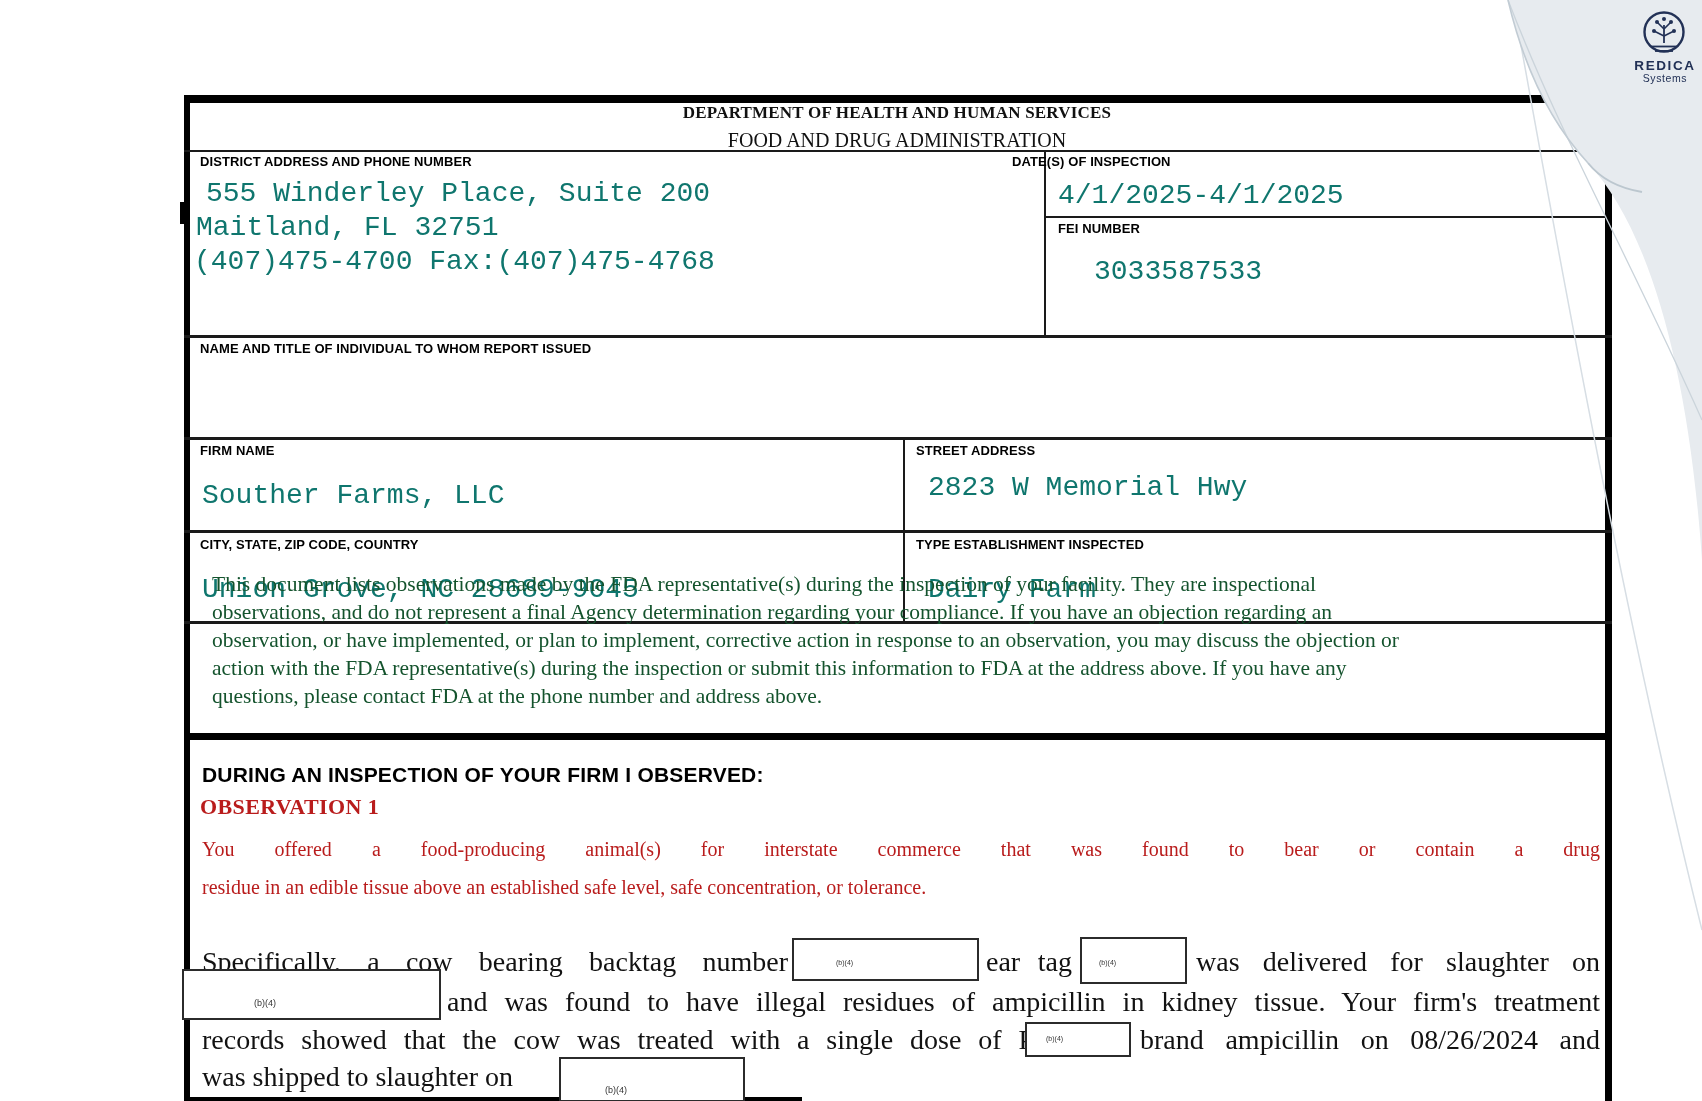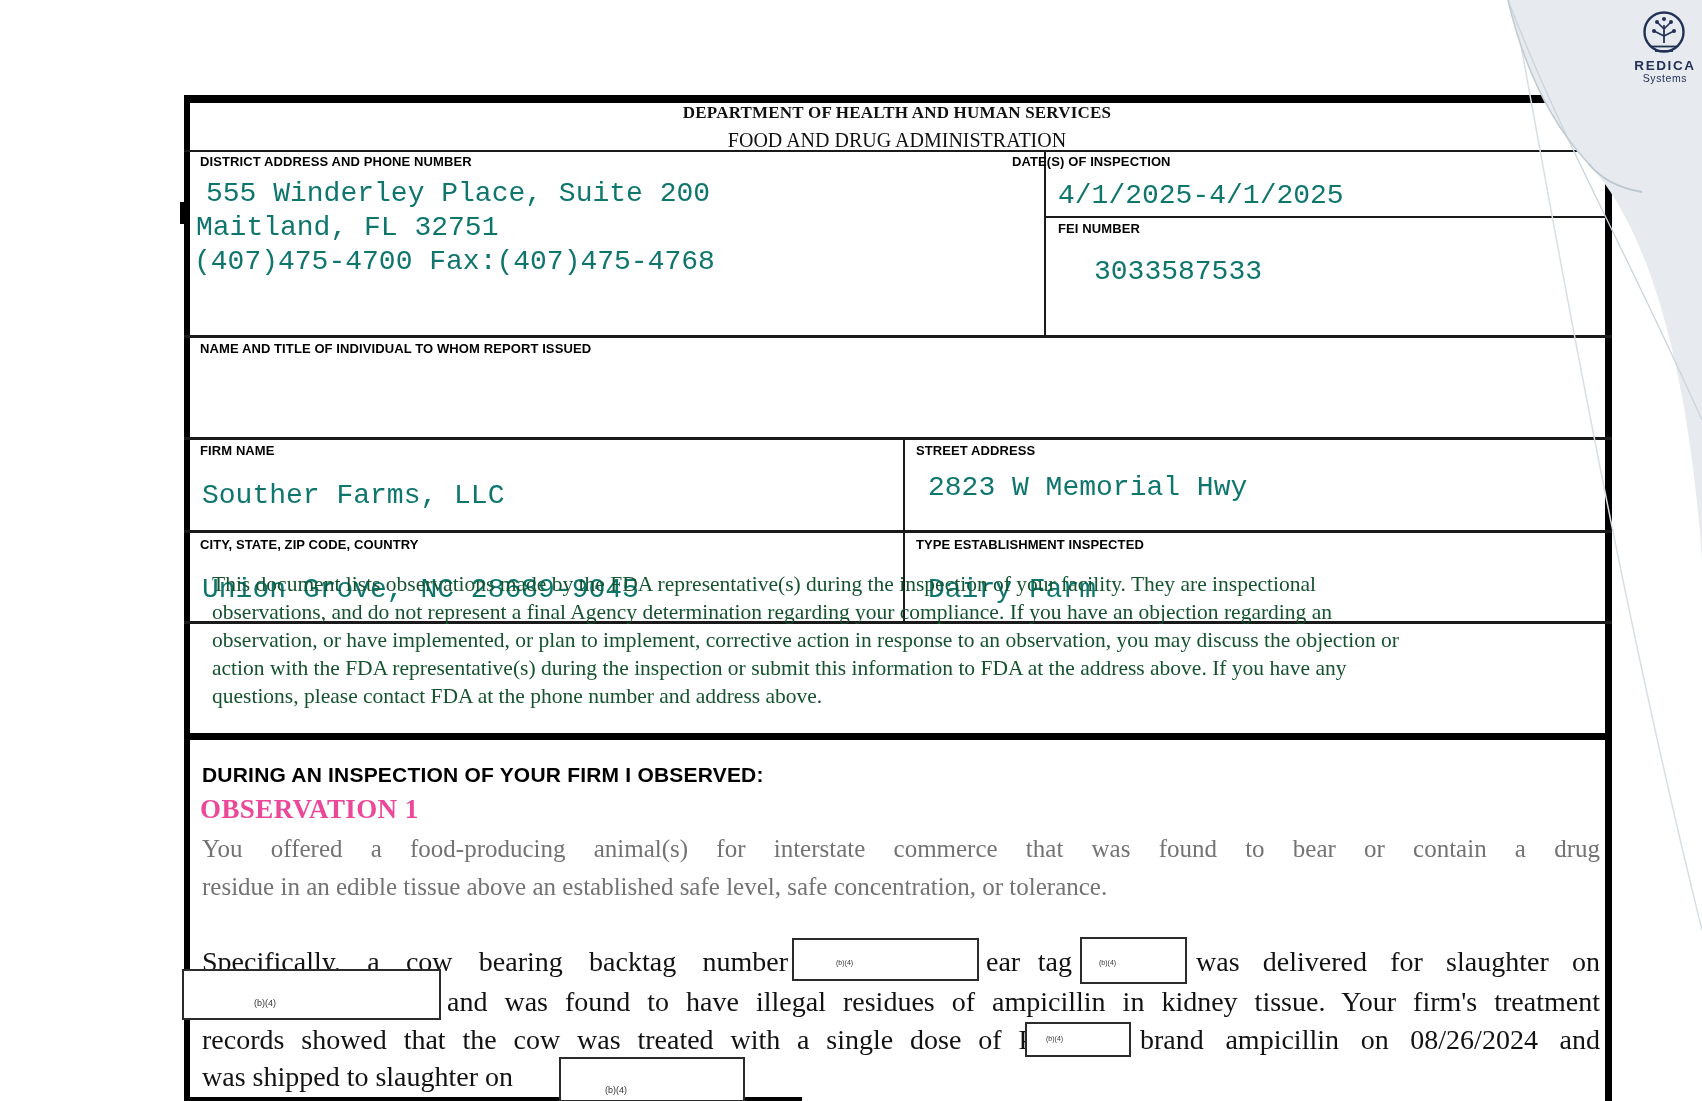--- a/index.html
+++ b/index.html
@@ -18,24 +18,24 @@
   .hdr1{position:absolute;left:184px;top:103px;width:1426px;text-align:center;
         font-size:17px;font-weight:bold;letter-spacing:.2px;}
   .hdr2{position:absolute;left:184px;top:129px;width:1426px;text-align:center;
         font-size:20px;}
   
   .disc{position:absolute;left:212px;width:1365px;font-size:21.5px;line-height:28px;
         color:#14532d;}
   
   .observed{position:absolute;left:202px;top:763px;font-family:"Liberation Sans",sans-serif;
             font-size:21px;font-weight:bold;letter-spacing:.2px;color:#000;white-space:nowrap;}
-  .obstitle{position:absolute;left:200px;top:794px;font-size:27px;font-weight:bold;
-            letter-spacing:.4px;color:#ec4899;white-space:nowrap;}
-  .obsline{position:absolute;left:202px;width:1398px;font-size:25px;line-height:36px;
-           color:#737373;}
+  .obstitle{position:absolute;left:200px;top:794px;font-size:22px;font-weight:bold;
+            letter-spacing:.4px;color:#b91c1c;white-space:nowrap;}
+  .obsline{position:absolute;left:202px;width:1398px;font-size:20px;line-height:36px;
+           color:#b91c1c;}
   .jlast{text-align:justify;text-align-last:justify;}
   .frag{position:absolute;font-size:28px;line-height:32px;color:#121212;white-space:nowrap;}
   .frag.fit{white-space:normal;text-align:justify;text-align-last:justify;}
   
   .redact{position:absolute;background:#fff;border:2px solid #2b2b2b;z-index:5;}
   .redact .rlabel{position:absolute;font-family:"Liberation Sans",sans-serif;color:#333;
                   white-space:nowrap;}
   
   .curl{position:absolute;right:0;top:0;z-index:8;}
   .logo{position:absolute;left:1628px;top:6px;z-index:9;}

